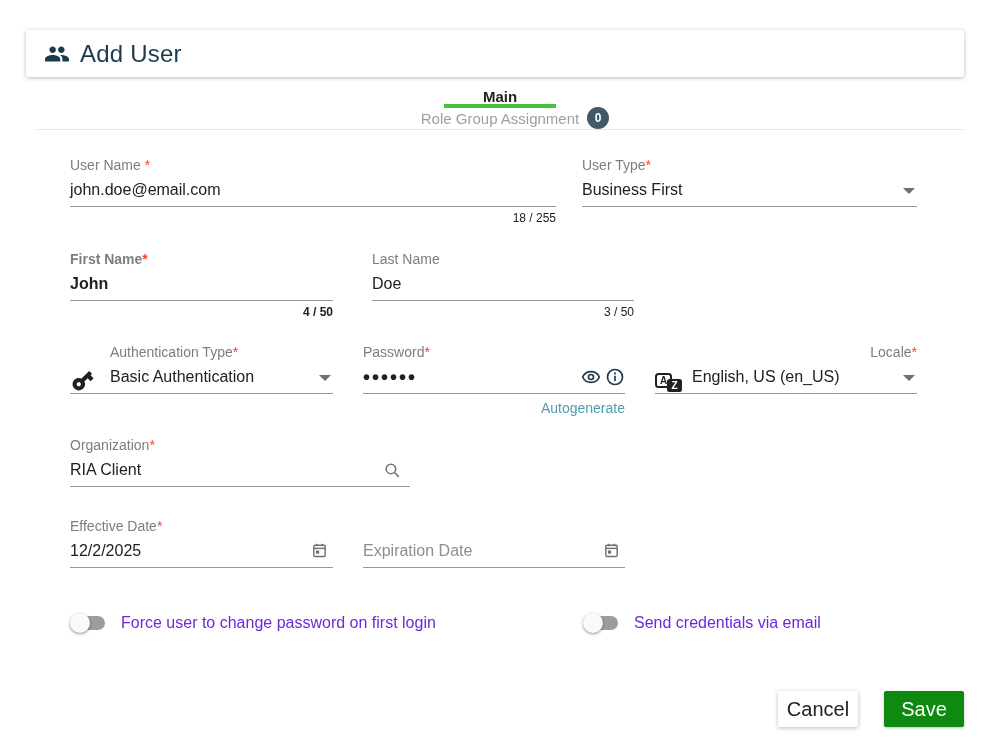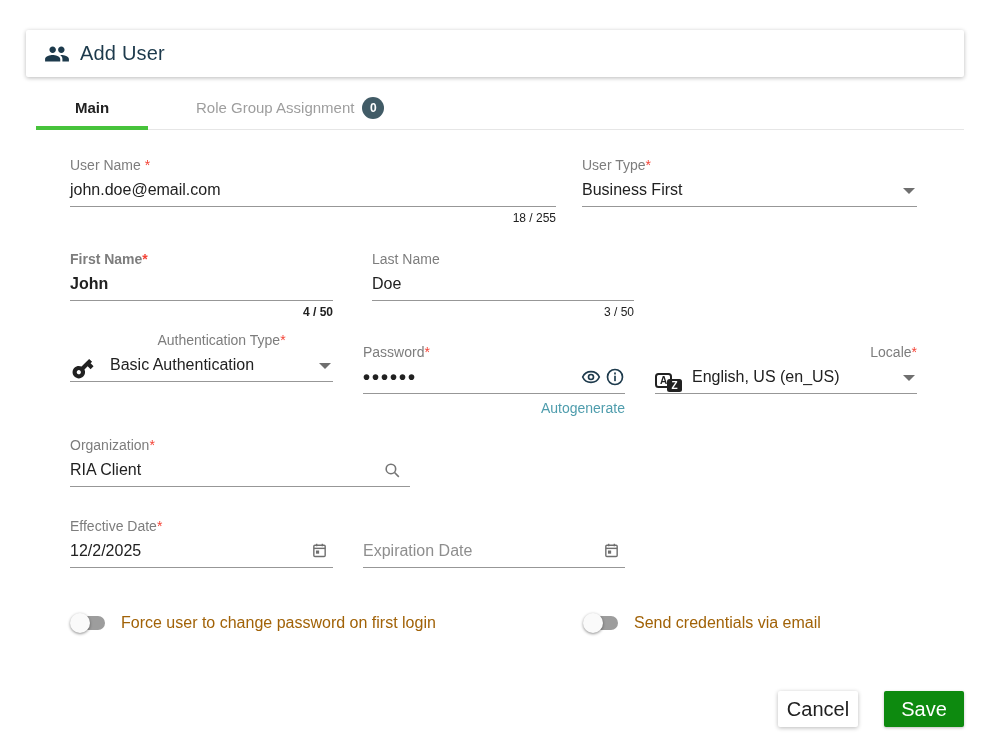--- a/index.html
+++ b/index.html
@@ -7,25 +7,25 @@
     position:relative;width:990px;height:746px;background:#ffffff;overflow:hidden;
     font-family:"Liberation Sans",sans-serif;color:#212121;
   }
   
   .header-card{
     position:absolute;left:26px;top:30px;width:938px;height:47px;background:#fff;
     border-radius:2px;box-shadow:0 1px 4px rgba(0,0,0,0.28);
     display:flex;align-items:center;padding-left:18px;box-sizing:border-box;
   }
   .header-card .hicon{width:26px;height:26px;margin-right:10px;display:inline-flex;}
-  .page-title{font-size:20px;font-weight:500;color:#1d3a4c;letter-spacing:.2px;}
+  .page-title{font-size:24px;font-weight:500;color:#1d3a4c;letter-spacing:.2px;}
   
   .tabbar{
     position:absolute;left:36px;top:86px;width:928px;height:44px;
-    border-bottom:1px solid #e6e6e6;display:flex;align-items:center;box-sizing:border-box;
+    border-bottom:1px solid #e6e6e6;display:flex;align-items:center;box-sizing:border-box;flex-direction:column;
   }
   .tab{position:relative;height:100%;display:flex;align-items:center;justify-content:center;cursor:pointer;}
   .tab-main{width:112px;font-size:15px;font-weight:bold;color:#212121;}
   .tab-role{margin-left:30px;padding:0 18px;font-size:15px;color:#9e9e9e;gap:8px;}
   .tab-indicator{position:absolute;left:0;bottom:-1px;width:112px;height:4px;background:#47c33b;}
   .badge{
     width:22px;height:22px;border-radius:50%;background:#415b66;color:#fff;
     font-size:12px;display:inline-flex;align-items:center;justify-content:center;font-weight:bold;
   }
   
@@ -52,21 +52,21 @@
   .placeholder{color:#8e8e8e;}
   .right-icon{position:absolute;top:50%;margin-top:-9px;display:inline-flex;cursor:pointer;}
   
   .toggle-row{position:absolute;display:flex;align-items:center;gap:15px;}
   .toggle{position:relative;width:36px;height:20px;cursor:pointer;flex:0 0 auto;}
   .toggle .track{position:absolute;left:2px;top:3px;width:33px;height:14px;border-radius:7px;background:#9d9d9d;}
   .toggle .thumb{
     position:absolute;left:0;top:0;width:20px;height:20px;border-radius:50%;
     background:#fafafa;box-shadow:0 1px 3px rgba(0,0,0,0.45);
   }
-  .toggle-label{font-size:16px;color:#a16207;}
+  .toggle-label{font-size:16px;color:#6d28d9;}
   
   .btn{
     position:absolute;top:691px;width:80px;height:36px;border:none;border-radius:2px;
     font-family:"Liberation Sans",sans-serif;font-size:20px;cursor:pointer;
     display:flex;align-items:center;justify-content:center;
   }
   .btn-cancel{left:778px;background:#fff;color:#212121;box-shadow:0 1px 4px rgba(0,0,0,0.28);}
   .btn-save{left:884px;background:#0d8a0f;color:#ffffff;box-shadow:0 1px 3px rgba(0,0,0,0.25);}
 </style>
 </head>
@@ -119,21 +119,21 @@
   </div>
 
   <div class="field" style="left:372px;top:251px;width:262px;">
     <div class="flabel"><span>Last Name</span><span class="req"></span></div>
     <div class="fvalue">
       <span>Doe</span>
     </div>
     <div class="fcounter">3 / 50</div>
   </div>
 
-  <div class="field" style="left:70px;top:332px;width:263px;text-align:center;">
+  <div class="field" style="left:70px;top:344px;width:263px;">
     <div class="flabel ml40"><span>Authentication Type</span><span class="req">*</span></div>
     <span class="prefix-icon" style="top:24px;">
       <svg viewBox="0 0 24 24" width="25" height="25" fill="#212121" style="transform:rotate(-45deg);">
           <path d="M12.65 10C11.83 7.67 9.61 6 7 6c-3.31 0-6 2.69-6 6s2.69 6 6 6c2.61 0 4.83-1.67 5.65-4H17v4h4v-4h2v-4H12.65zM7 14c-1.1 0-2-.9-2-2s.9-2 2-2 2 .9 2 2-.9 2-2 2z"></path>
         </svg>
     </span>
     <div class="fvalue indent40">
       <span>Basic Authentication</span>
       <span class="caret"></span>
     </div>

